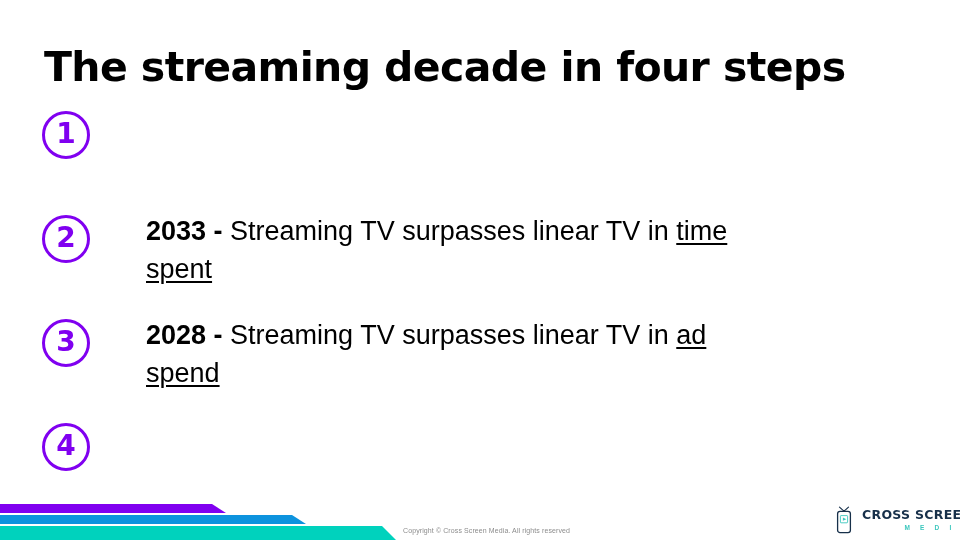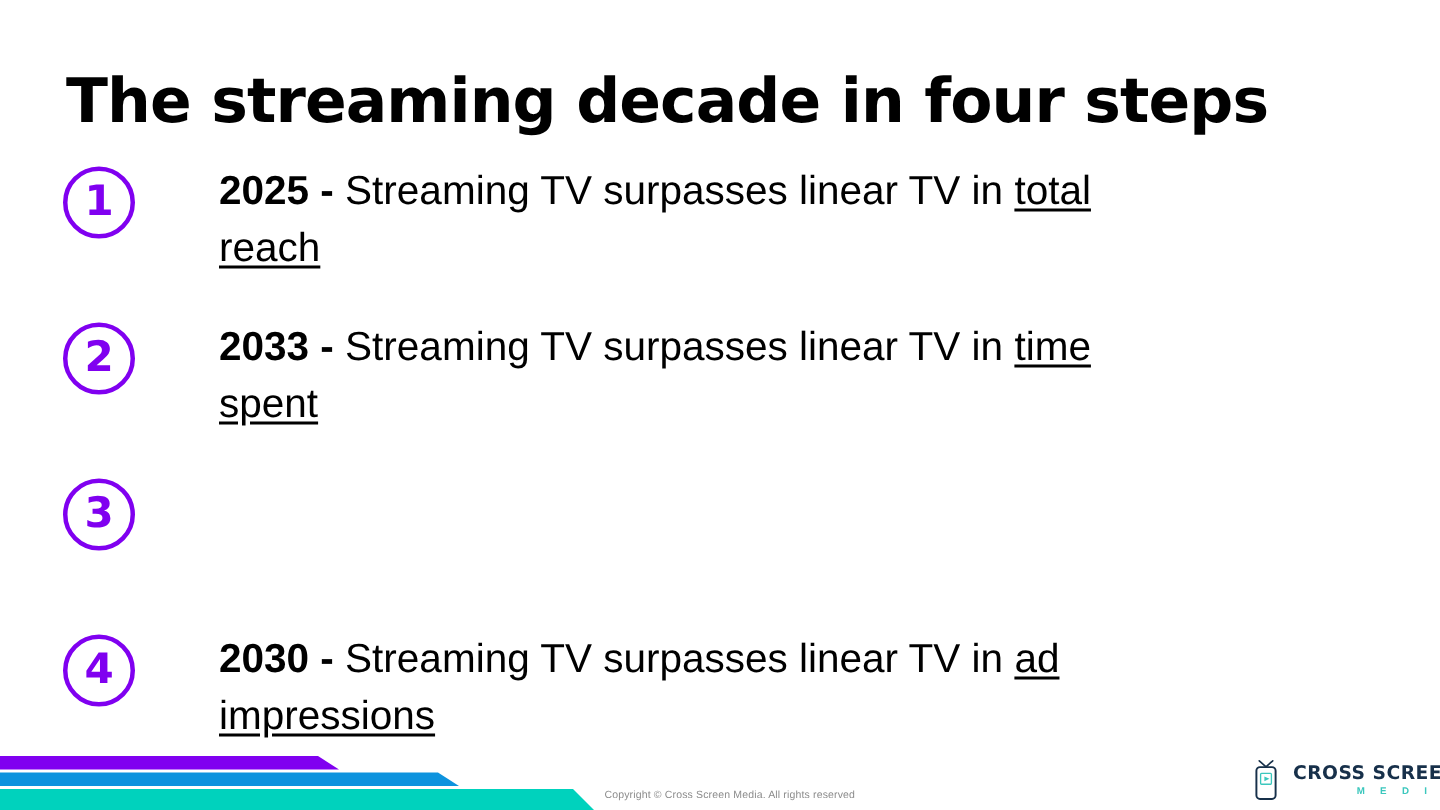--- a/index.html
+++ b/index.html
@@ -153,41 +153,40 @@
 <div class="slide">
 
   <h1 class="slide-title">The streaming decade in four steps</h1>
 
   <div class="steps">
 
     <div class="step-row">
       <div class="step-badge">
         <span class="step-badge-number">1</span>
       </div>
-      <div class="step-text"><span class="step-year">2025 -</span><span> Streaming TV surpasses linear TV in </span><span class="step-emphasis">total reach</span></div>
     </div>
 
     <div class="step-row">
       <div class="step-badge">
         <span class="step-badge-number">2</span>
       </div>
       <div class="step-text"><span class="step-year">2033 -</span><span> Streaming TV surpasses linear TV in </span><span class="step-emphasis">time spent</span></div>
     </div>
 
     <div class="step-row">
       <div class="step-badge">
         <span class="step-badge-number">3</span>
       </div>
+      <div class="step-text"><span class="step-year">2028 -</span><span> Streaming TV surpasses linear TV in </span><span class="step-emphasis">ad spend</span></div>
     </div>
 
     <div class="step-row">
       <div class="step-badge">
         <span class="step-badge-number">4</span>
       </div>
-      <div class="step-text"><span class="step-year">2030 -</span><span> Streaming TV surpasses linear TV in </span><span class="step-emphasis">ad impressions</span></div>
     </div>
 
   </div>
 
   <svg class="stripes" viewBox="0 0 460 40" preserveAspectRatio="none">
     <polygon points="0,4 212,4 226,13 0,13" fill="#8000f0"></polygon>
     <polygon points="0,15 292,15 306,24 0,24" fill="#0d93de"></polygon>
     <polygon points="0,26 382,26 396,40 0,40" fill="#00d2bd"></polygon>
   </svg>
 

